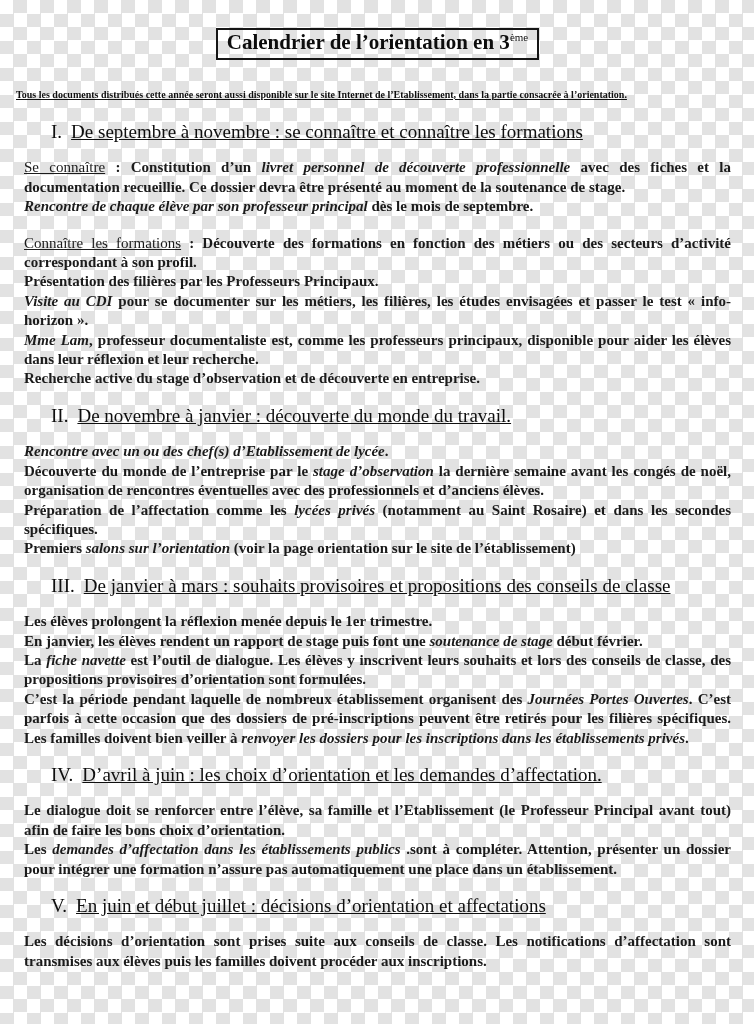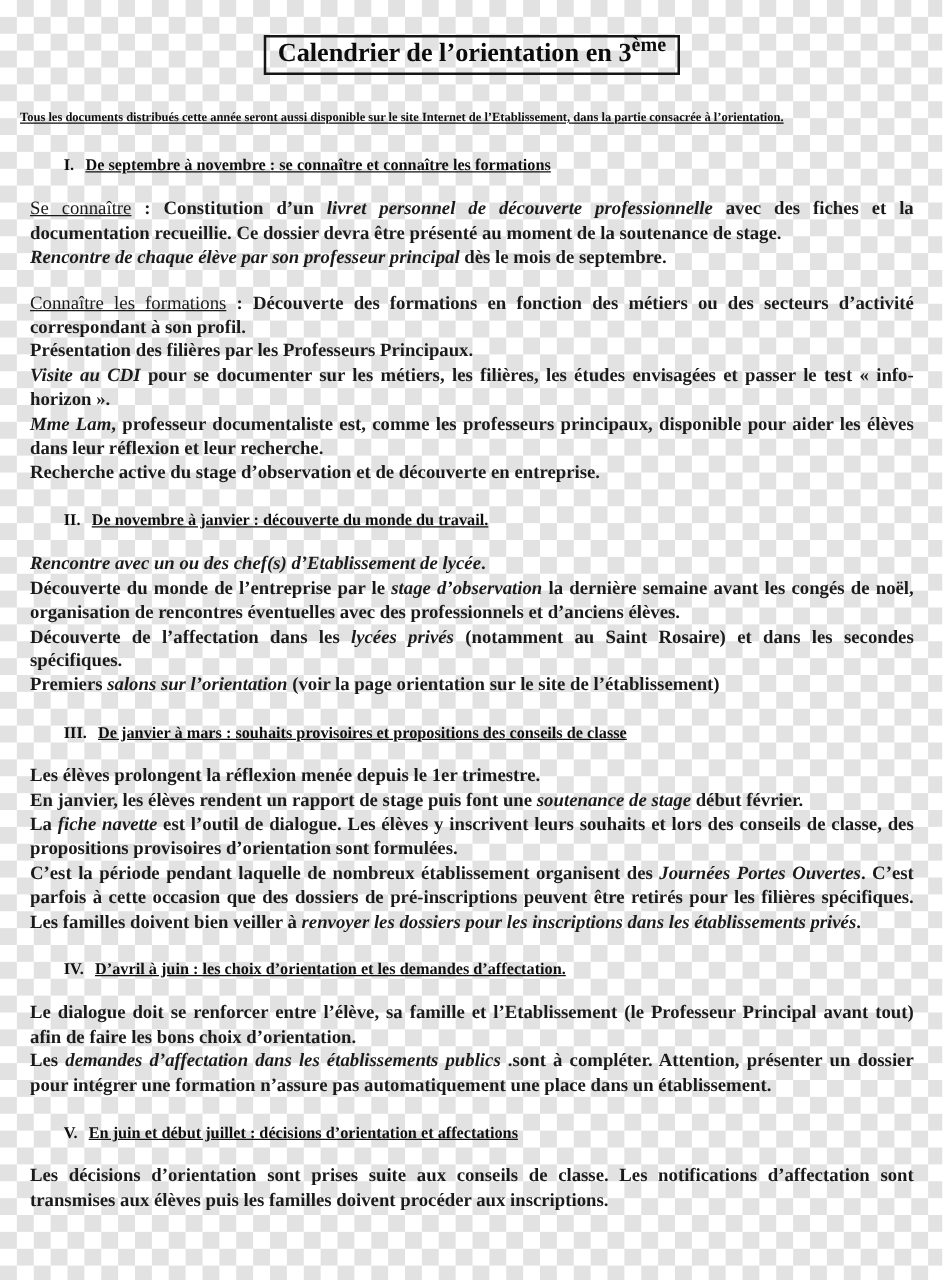--- a/index.html
+++ b/index.html
@@ -28,39 +28,39 @@
   .title-box {
     display: inline-block;
     border: 2px solid #161616;
     padding: 0 9px 3px 9px;
     font-size: 21px;
     font-weight: bold;
     color: #0d0d0d;
     line-height: 25px;
   }
   .title-box sup {
-    font-size: 16px;
-    font-weight: bold;
+    font-size: 11px;
+    font-weight: normal;
     vertical-align: super;
     line-height: 0;
   }
   .intro {
     margin: 0 -8px 0 -8px;
     font-size: 10px;
     font-weight: bold;
     line-height: 21px;
     text-decoration: underline;
     text-align: justify;
     color: #0f0f0f;
   }
   .heading {
     margin: 0;
     padding-left: 27px;
-    font-weight: bold;
-    font-size: 13px;
+    font-weight: normal;
+    font-size: 19px;
     color: #0f0f0f;
     white-space: nowrap;
   }
   .heading .numeral { margin-right: 9px; }
   .heading .heading-text { text-decoration: underline; }
   .para {
     margin: 0;
     text-align: justify;
   }
   .gap { margin-top: 17px; }
@@ -82,21 +82,21 @@
         <p class="para gap"><span class="run-u">Se connaître</span><span class="run-n"> : Constitution d’un </span><span class="run-bi">livret personnel de découverte professionnelle</span><span class="run-n"> avec des fiches et la documentation recueillie. Ce dossier devra être présenté au moment de la soutenance de stage.</span></p>
         <p class="para"><span class="run-bi">Rencontre de chaque élève par son professeur principal</span><span class="run-n"> dès le mois de septembre.</span></p>
         <p class="para gap"><span class="run-u">Connaître les formations</span><span class="run-n"> : Découverte des formations en fonction des métiers ou des secteurs d’activité correspondant  à son profil.</span></p>
         <p class="para"><span class="run-n">Présentation des filières par les Professeurs Principaux.</span></p>
         <p class="para"><span class="run-bi">Visite au CDI</span><span class="run-n"> pour se documenter sur les métiers, les filières, les études envisagées et passer le test « info-horizon ».</span></p>
         <p class="para"><span class="run-bi">Mme Lam</span><span class="run-n">, professeur documentaliste est, comme les professeurs principaux, disponible pour aider les élèves dans leur réflexion et leur recherche.</span></p>
         <p class="para"><span class="run-n">Recherche active du stage d’observation et de découverte en entreprise.</span></p>
         <div class="heading gap"><span class="numeral">II.</span><span class="heading-text">De novembre à janvier : découverte du monde du travail.</span></div>
         <p class="para gap"><span class="run-bi">Rencontre avec un ou des chef(s) d’Etablissement de lycée</span><span class="run-n">.</span></p>
         <p class="para"><span class="run-n">Découverte du monde de l’entreprise par le </span><span class="run-bi">stage d’observation</span><span class="run-n"> la dernière semaine avant les congés de noël, organisation de rencontres éventuelles avec des professionnels et d’anciens élèves.</span></p>
-        <p class="para"><span class="run-n">Découverte de l’affectation dans les </span><span class="run-bi">lycées privés</span><span class="run-n"> (notamment au Saint Rosaire) et dans les secondes spécifiques.</span></p>
+        <p class="para"><span class="run-n">Préparation de l’affectation comme les </span><span class="run-bi">lycées privés</span><span class="run-n"> (notamment au Saint Rosaire) et dans les secondes spécifiques.</span></p>
         <p class="para"><span class="run-n">Premiers </span><span class="run-bi">salons sur l’orientation</span><span class="run-n"> (voir la page orientation sur le site de l’établissement)</span></p>
         <div class="heading gap"><span class="numeral">III.</span><span class="heading-text">De janvier à mars : souhaits provisoires et propositions des conseils de classe</span></div>
         <p class="para gap"><span class="run-n">Les élèves prolongent la réflexion menée depuis le 1er trimestre.</span></p>
         <p class="para"><span class="run-n">En janvier, les élèves rendent un rapport de stage puis font une </span><span class="run-bi">soutenance de stage</span><span class="run-n"> début février.</span></p>
         <p class="para"><span class="run-n">La </span><span class="run-bi">fiche navette</span><span class="run-n"> est l’outil de dialogue. Les élèves y inscrivent leurs souhaits et lors des conseils de classe, des propositions provisoires d’orientation sont formulées.</span></p>
         <p class="para"><span class="run-n">C’est la période pendant laquelle de nombreux établissement organisent des </span><span class="run-bi">Journées Portes Ouvertes</span><span class="run-n">. C’est parfois à cette occasion que des dossiers de pré-inscriptions peuvent être retirés pour les filières spécifiques. Les familles doivent bien veiller à </span><span class="run-bi">renvoyer les dossiers pour les inscriptions dans les établissements privés</span><span class="run-n">.</span></p>
         <div class="heading gap"><span class="numeral">IV.</span><span class="heading-text">D’avril à juin : les choix d’orientation et les demandes d’affectation.</span></div>
         <p class="para gap"><span class="run-n">Le dialogue doit se renforcer entre l’élève, sa famille et l’Etablissement (le Professeur Principal avant tout) afin de faire les bons choix d’orientation.</span></p>
         <p class="para"><span class="run-n">Les </span><span class="run-bi">demandes d’affectation dans les établissements publics</span><span class="run-n"> .sont à compléter. Attention, présenter un dossier pour intégrer une formation n’assure pas automatiquement une place dans un établissement.</span></p>
         <div class="heading gap"><span class="numeral">V.</span><span class="heading-text">En juin et début juillet : décisions d’orientation et affectations</span></div>

